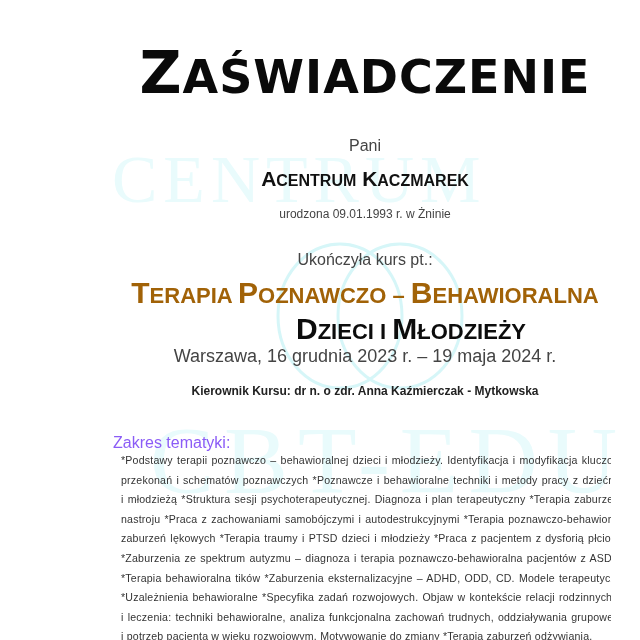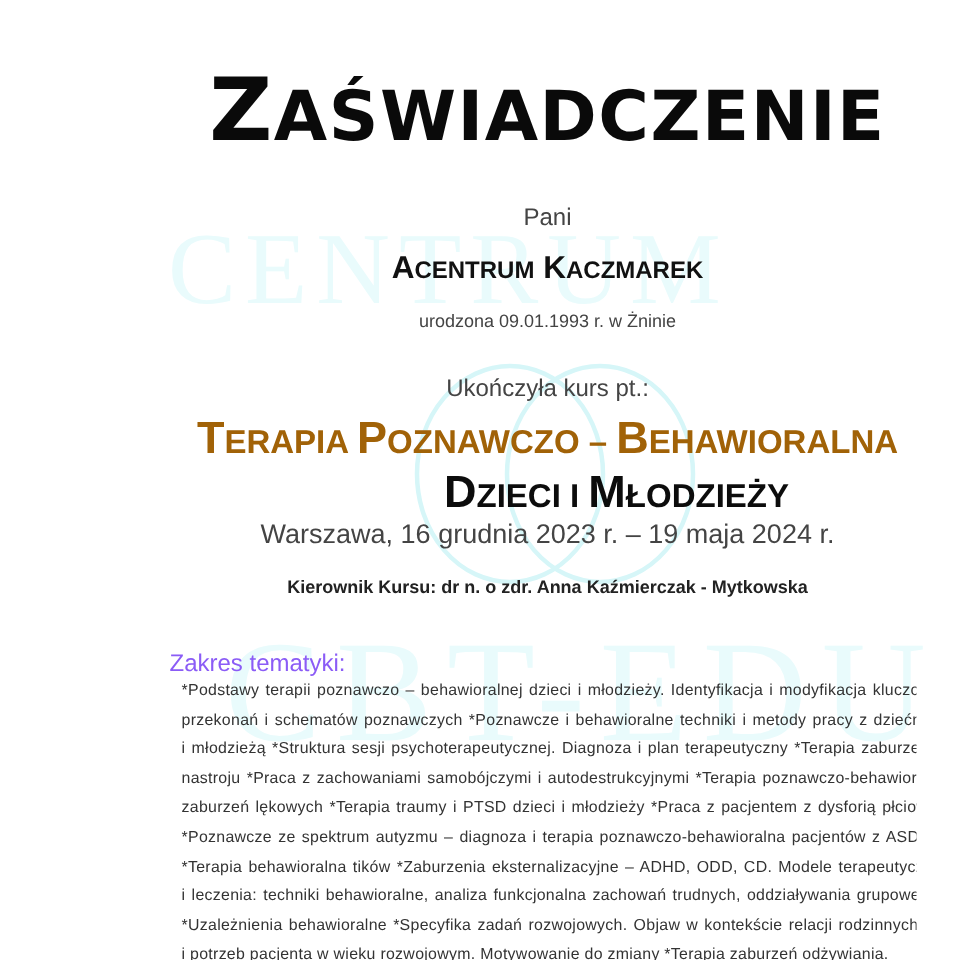--- a/index.html
+++ b/index.html
@@ -61,20 +61,20 @@
 
 
   <div class="abs zakres">Zakres tematyki:</div>
 
   <div class="abs topics">
     <div class="topic-line">*Podstawy terapii poznawczo – behawioralnej dzieci i młodzieży. Identyfikacja i modyfikacja kluczowych</div>
     <div class="topic-line">przekonań i schematów poznawczych *Poznawcze i behawioralne techniki i metody pracy z dziećmi</div>
     <div class="topic-line">i młodzieżą *Struktura sesji psychoterapeutycznej. Diagnoza i plan terapeutyczny *Terapia zaburzeń</div>
     <div class="topic-line">nastroju *Praca z zachowaniami samobójczymi i autodestrukcyjnymi *Terapia poznawczo-behawioralna</div>
     <div class="topic-line">zaburzeń lękowych *Terapia traumy i PTSD dzieci i młodzieży *Praca z pacjentem z dysforią płciową</div>
-    <div class="topic-line">*Poznawcze ze spektrum autyzmu – diagnoza i terapia poznawczo-behawioralna pacjentów z ASD</div>
+    <div class="topic-line">*Zaburzenia ze spektrum autyzmu – diagnoza i terapia poznawczo-behawioralna pacjentów z ASD</div>
     <div class="topic-line">*Terapia behawioralna tików *Zaburzenia eksternalizacyjne – ADHD, ODD, CD. Modele terapeutyczne</div>
+    <div class="topic-line">*Uzależnienia behawioralne *Specyfika zadań rozwojowych. Objaw w kontekście relacji rodzinnych</div>
     <div class="topic-line">i leczenia: techniki behawioralne, analiza funkcjonalna zachowań trudnych, oddziaływania grupowe</div>
-    <div class="topic-line">*Uzależnienia behawioralne *Specyfika zadań rozwojowych. Objaw w kontekście relacji rodzinnych</div>
     <div class="topic-line last">i potrzeb pacjenta w wieku rozwojowym. Motywowanie do zmiany *Terapia zaburzeń odżywiania.</div>
   </div>
 
 </div>
 
 </body></html>

